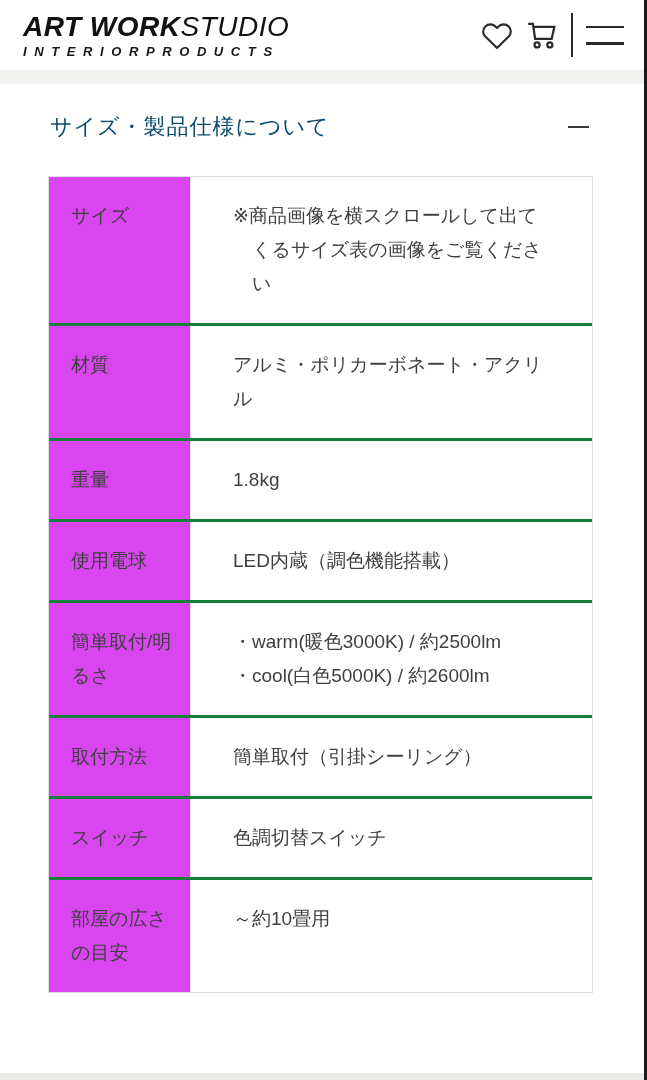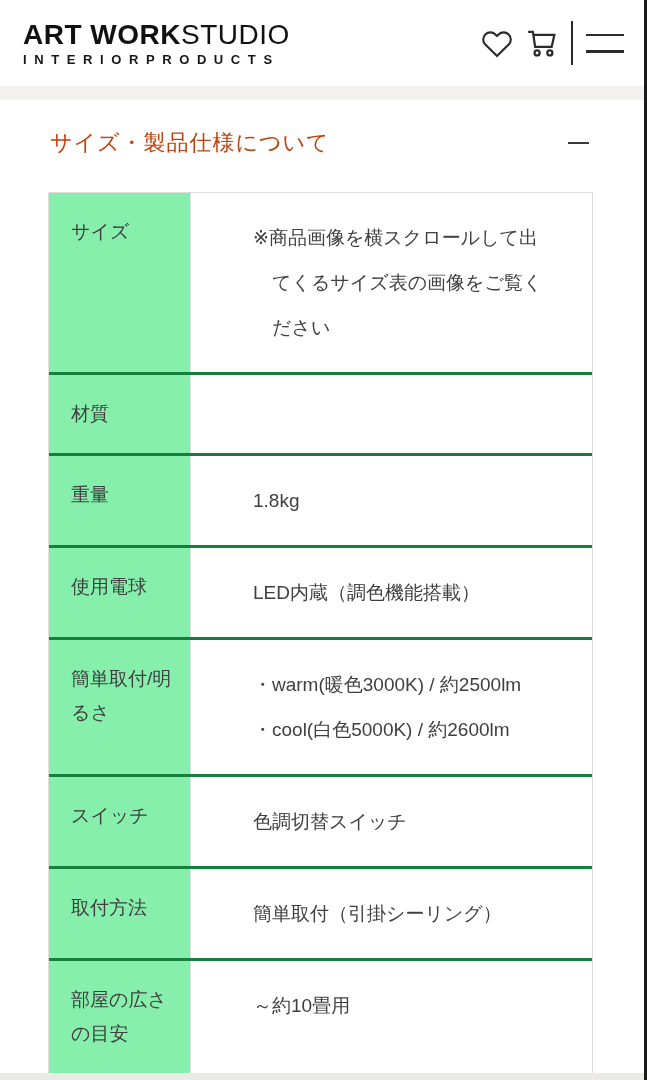--- a/index.html
+++ b/index.html
@@ -6,23 +6,24 @@
   html, body { background: #ffffff; }
   body {
     width: 647px; height: 1080px;
     position: relative; overflow: hidden;
     font-family: "Liberation Sans", "DejaVu Sans", sans-serif;
     color: #3f3f3f;
   }
 
   
   .site-header {
-    height: 86px; background: #ffffff;
+    height: 70px; background: #ffffff;
     display: flex; align-items: center;
     padding: 0 20px 0 23px;
+    font-style: italic;
   }
   .logo { display: block; text-decoration: none; color: #111; line-height: 1; }
   .logo-line1 { font-size: 28px; letter-spacing: 0.5px; white-space: nowrap; }
   .logo-bold { font-weight: 900; }
   .logo-light { font-weight: 400; }
   .logo-line2 {
     margin-top: 4px; font-size: 13px; font-weight: 700;
     letter-spacing: 7.6px; white-space: nowrap; color: #161616;
   }
   .header-spacer { flex: 1; }
@@ -44,38 +45,38 @@
 
   
   .card {
     background: #ffffff; border-radius: 10px 10px 0 0;
     padding-top: 20px; min-height: 990px;
   }
   .accordion-header {
     display: flex; align-items: center; justify-content: space-between;
     padding: 8px 58px 0 50px; cursor: pointer;
   }
-  .accordion-title { font-size: 22px; font-weight: 400; color: #c2410c; letter-spacing: 1px; }
+  .accordion-title { font-size: 22px; font-weight: 400; color: #0c4a6e; letter-spacing: 1px; }
   .minus-icon { width: 21px; height: 2.5px; background: #3a3a3a; }
 
   
   .spec-table {
     margin: 34px 0 0 48px; width: 545px;
     border: 1px solid #dedede; background: #ffffff;
   }
   .spec-row { display: flex; }
   .spec-row + .spec-row { border-top: 3px solid #15803d; }
   .spec-label {
-    flex: 0 0 142px; background: #86efac;
+    flex: 0 0 142px; background: #d946ef;
     border-right: 1px solid #dedede;
     padding: 22px 6px 22px 22px;
     font-size: 19px; line-height: 34px; color: #3f3f3f;
   }
   .spec-value { flex: 1; padding: 22px 48px 22px 42px; }
-  .spec-value .line { font-size: 19px; line-height: 45px; color: #3f3f3f; margin-left: 20px; }
+  .spec-value .line { font-size: 19px; line-height: 34px; color: #3f3f3f; }
   .spec-value .line.hang { padding-left: 1em; text-indent: -1em; }
 
   
   .bottom-band {
     position: absolute; left: 0; bottom: 0; width: 100%; height: 7px;
     background: #eceae7; z-index: 5;
   }
   .edge-strip {
     position: absolute; top: 0; right: 0; width: 3px; height: 100%;
     background: #1a1a1a; z-index: 6;
@@ -131,20 +132,23 @@
   <section class="spec-table">
   <div class="spec-row">
     <div class="spec-label">サイズ</div>
     <div class="spec-value">
           <p class="line hang">※商品画像を横スクロールして出てくるサイズ表の画像をご覧ください</p>
         </div>
   </div>
 
   <div class="spec-row">
     <div class="spec-label">材質</div>
+    <div class="spec-value">
+          <p class="line">アルミ・ポリカーボネート・アクリル</p>
+        </div>
   </div>
 
   <div class="spec-row">
     <div class="spec-label">重量</div>
     <div class="spec-value">
           <p class="line">1.8kg</p>
         </div>
   </div>
 
   <div class="spec-row">
@@ -157,30 +161,30 @@
 
   <div class="spec-row">
     <div class="spec-label">簡単取付/明るさ</div>
     <div class="spec-value">
           <p class="line">・warm(暖色3000K) / 約2500lm</p>
           <p class="line">・cool(白色5000K) / 約2600lm</p>
         </div>
   </div>
 
   <div class="spec-row">
-    <div class="spec-label">スイッチ</div>
+    <div class="spec-label">取付方法</div>
     <div class="spec-value">
-          <p class="line">色調切替スイッチ</p>
+          <p class="line">簡単取付（引掛シーリング）</p>
         </div>
   </div>
 
   <div class="spec-row">
-    <div class="spec-label">取付方法</div>
+    <div class="spec-label">スイッチ</div>
     <div class="spec-value">
-          <p class="line">簡単取付（引掛シーリング）</p>
+          <p class="line">色調切替スイッチ</p>
         </div>
   </div>
 
   <div class="spec-row">
     <div class="spec-label">部屋の広さの目安</div>
     <div class="spec-value">
           <p class="line">～約10畳用</p>
         </div>
   </div>
 </section>

